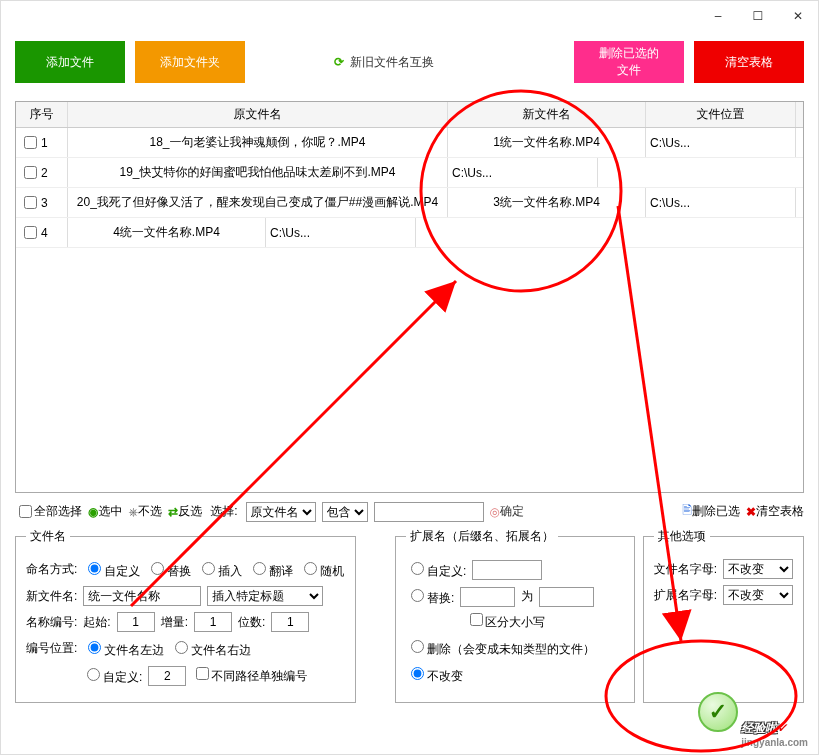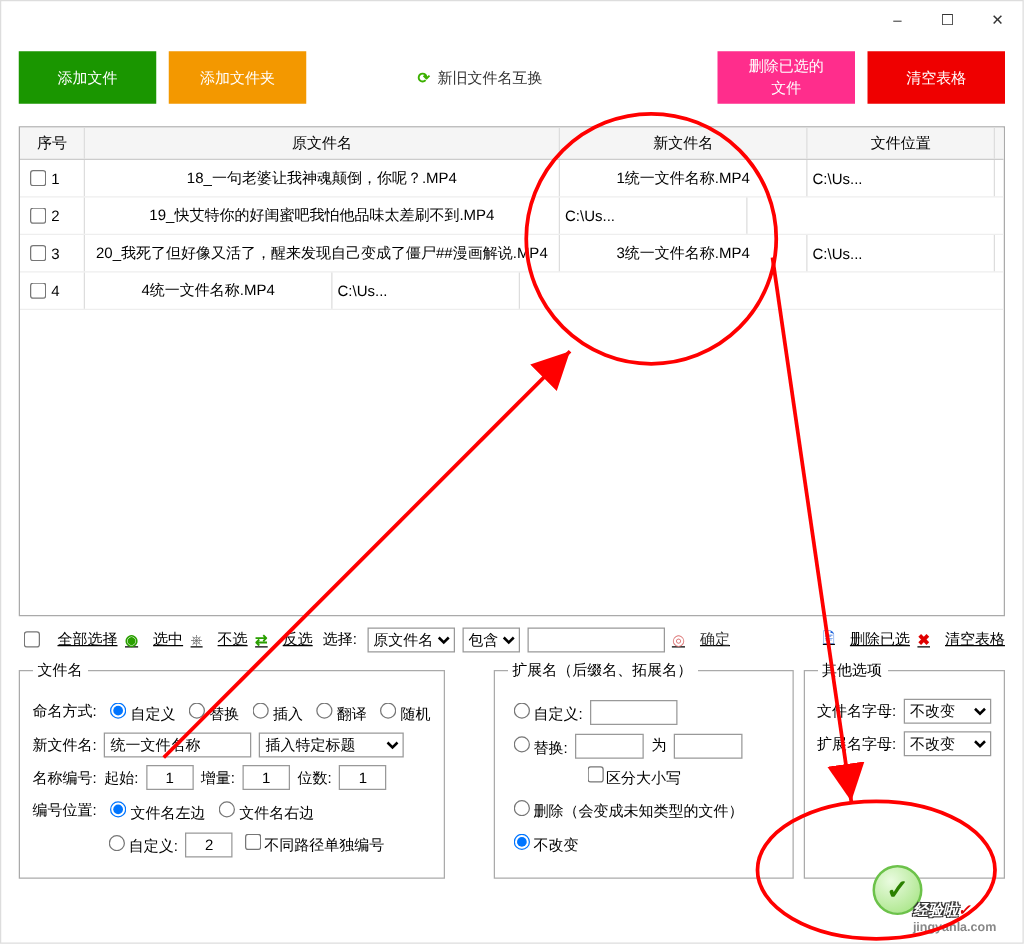--- a/index.html
+++ b/index.html
@@ -24,21 +24,21 @@
 .c0 { width: 52px; }
 .c1 { width: 380px; justify-content:center; text-align:center;}
 .c2 { width: 198px; justify-content:center;}
 .c3 { width: 150px; }
 .grow .c0 { display:flex; align-items:center; gap:2px; }
 .grow .c1 { white-space: normal; line-height:1.3; text-align:center;}
 .grow { border-bottom: 1px solid #eee; min-height:30px;}
 input[type=checkbox]{ margin:0 2px 0 4px;}
 
 .filterbar { display:flex; align-items:center; gap:6px; padding:8px 14px 6px 14px; flex-wrap:wrap;}
-.ficon { display:inline-flex; align-items:center; gap:12px;text-decoration:underline;}
+.ficon { display:inline-flex; align-items:center; gap:0;}
 .green-dot{color:#2aa000;font-weight:bold;}
 .anchor{color:#666;}
 .arrows{color:#2aa000;font-weight:bold;}
 select, input[type=text].inline { height:20px; border:1px solid #999; background:#fff; font-size:12px;}
 .tin{width:110px;}
 .midlabel{margin:0 2px;}
 .okbtn{color:#333;}
 .red-x{color:#e00000;font-weight:bold;}
 
 .panels { display:flex; padding:0 14px 10px 14px; gap:8px;}
@@ -50,21 +50,21 @@
 .row{ display:flex; align-items:center; gap:6px; margin:6px 0;}
 .row label{white-space:nowrap;}
 input[type=text].short{width:38px; text-align:center; height:20px; border:1px solid #999;}
 input[type=text].med{width:118px; height:20px; border:1px solid #999; padding:0 4px;}
 input[type=text].med2{width:70px; height:20px; border:1px solid #999;}
 .selsmall{height:20px;}
 
 .confirm-btn { position:absolute; bottom:22px; right:80px; width:40px; height:40px; border-radius:50%; background:radial-gradient(circle at 35% 30%, #eafbe0, #9fe27a); border:2px solid #6cc24a; display:flex; align-items:center; justify-content:center; }
 .confirm-btn::after{content:"✓"; color:#2a8000; font-size:22px; font-weight:bold;}
 
-.watermark { position:absolute; bottom:6px; right:21px; font-size:14px; font-weight:bold; font-style:italic;}
+.watermark { position:absolute; bottom:6px; right:10px; font-size:14px; font-weight:bold; font-style:italic;}
 .wm-main{color:#fff; text-shadow:-1px -1px 0 #333,1px -1px 0 #333,-1px 1px 0 #333,1px 1px 0 #333;}
 .wm-red{color:#e00000;}
 .wm-sub{font-size:10px; color:#888; display:block; text-align:right; font-style:normal;}
 
 svg.annot{position:absolute; top:0; left:0; pointer-events:none;}
 </style>
 </head>
 <body>
 
 <div class="titlebar">

